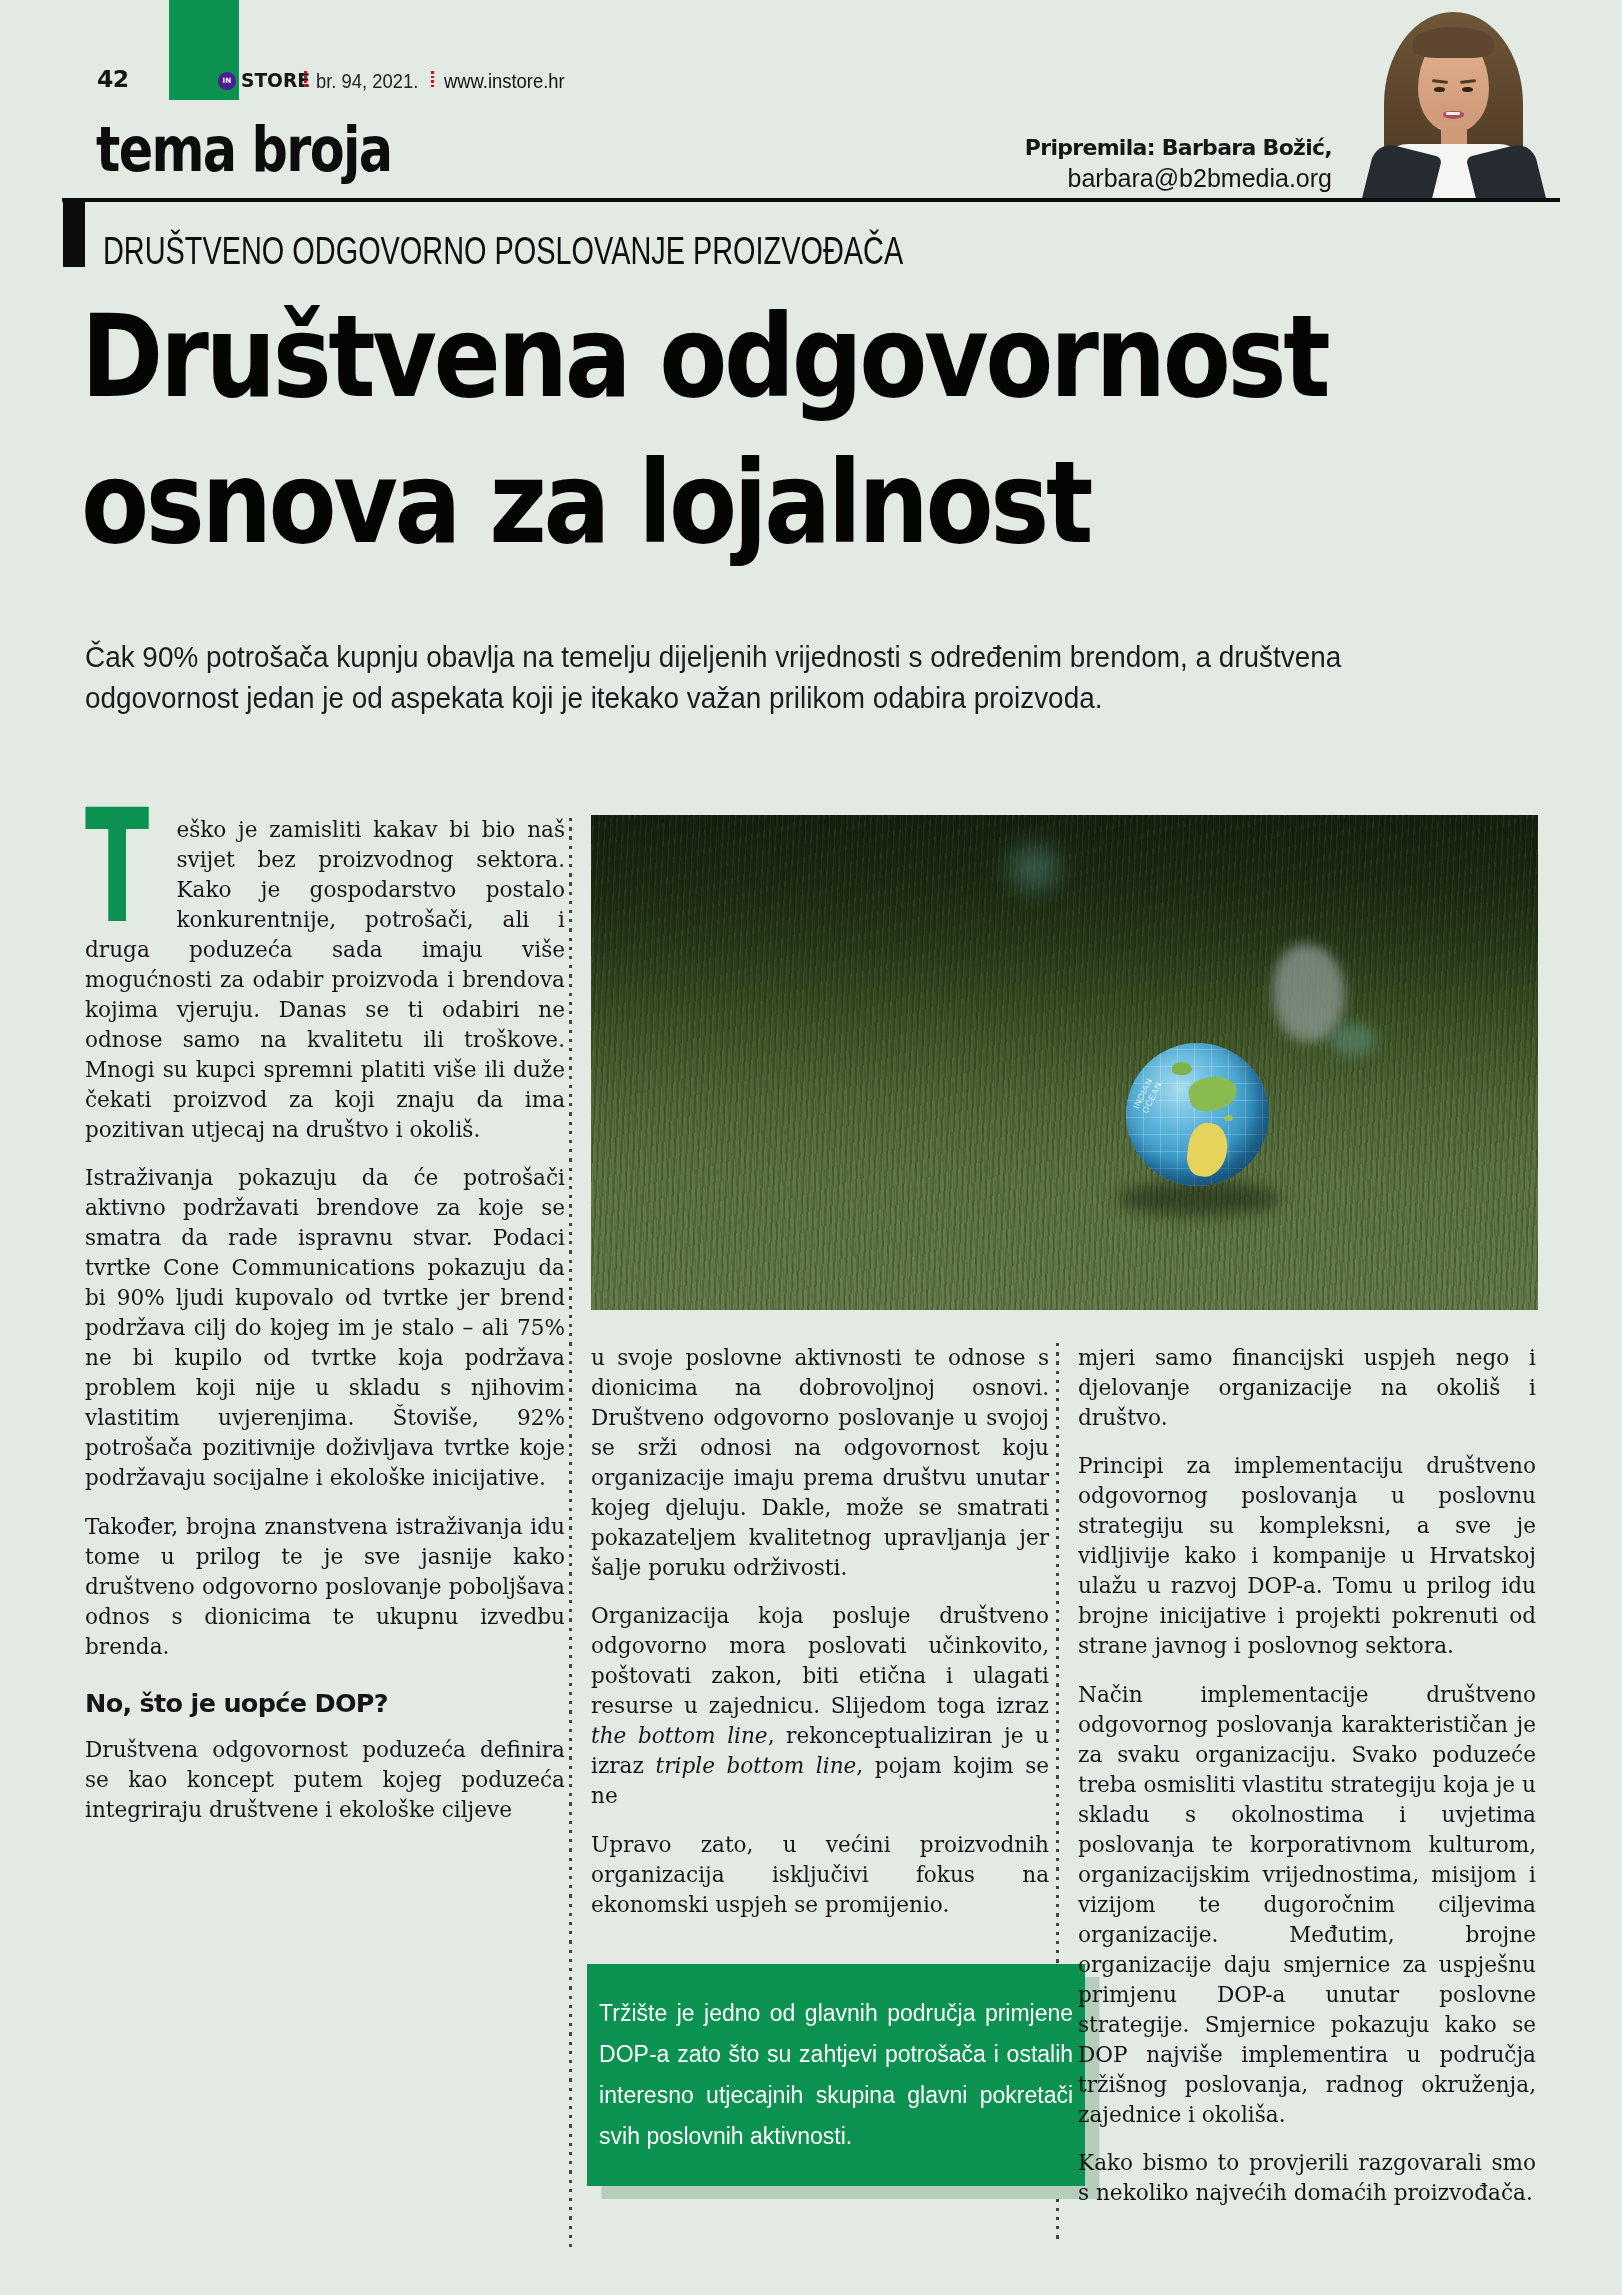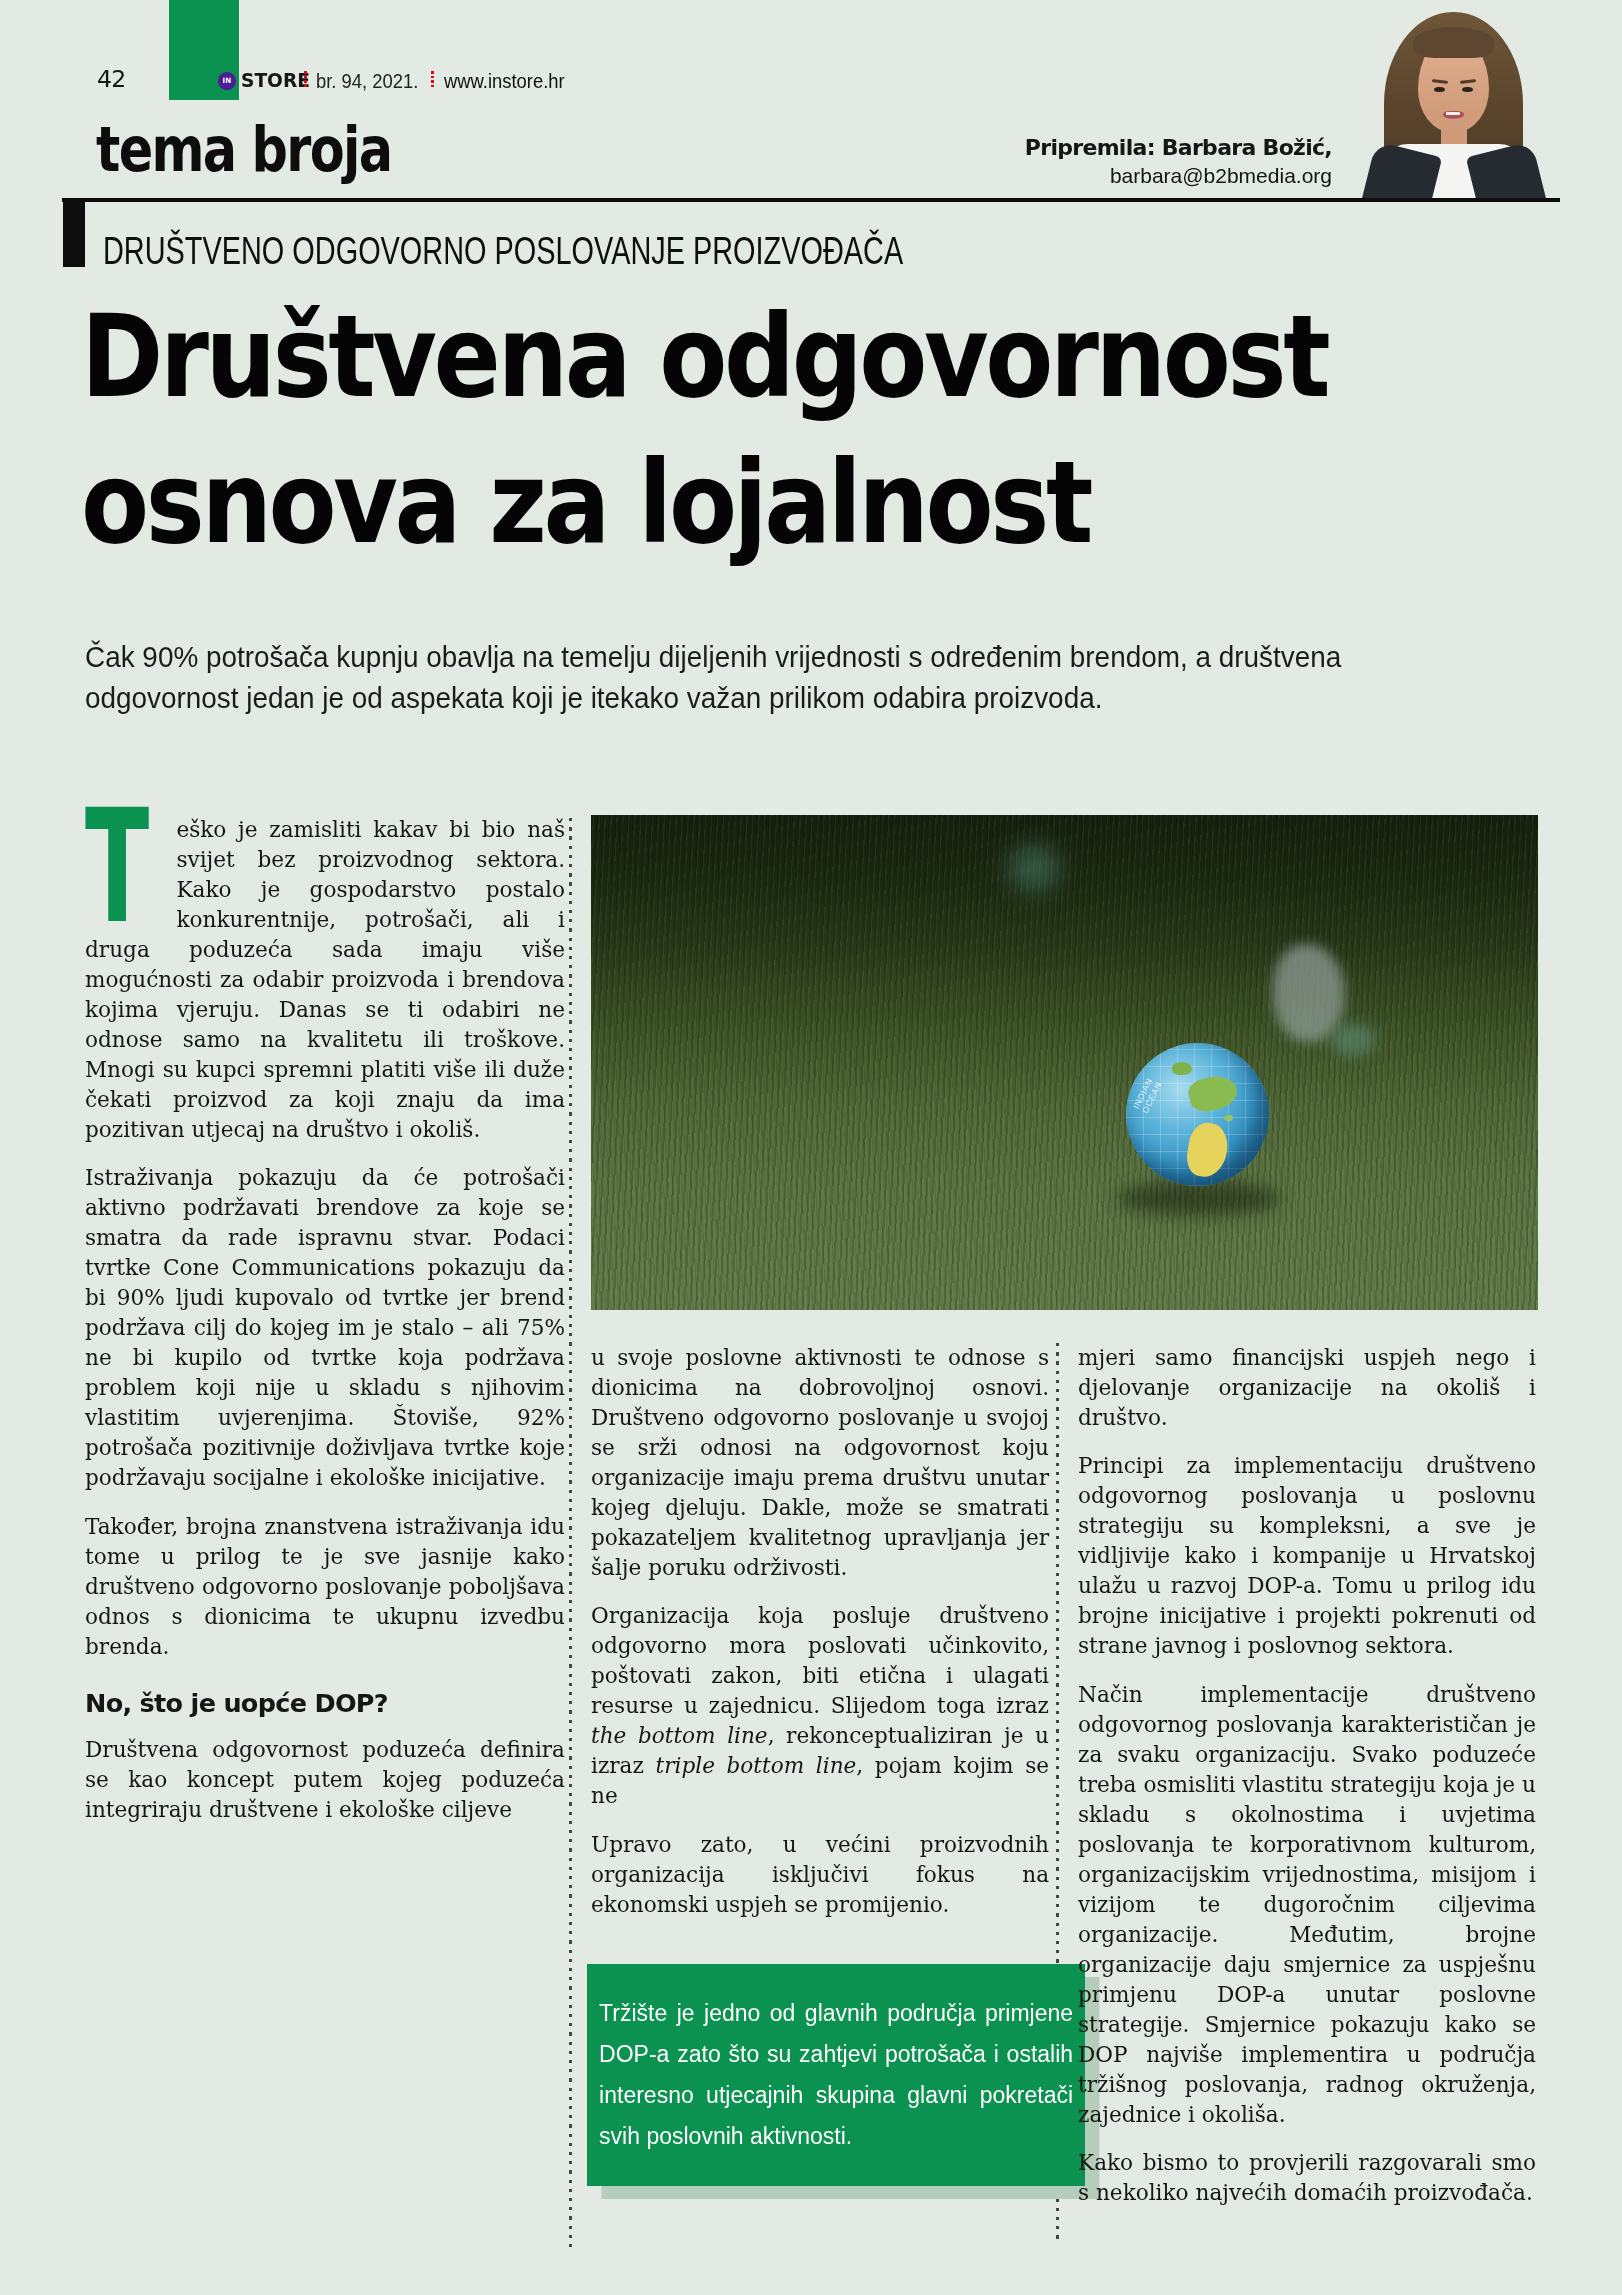--- a/index.html
+++ b/index.html
@@ -7,39 +7,39 @@
   body {
     position:relative;
     background:#e3eae4;
     font-family:"DejaVu Serif", serif;
     color:#161616;
     overflow:hidden;
   }
   .abs { position:absolute; }
 
   
-  .page-number { left:97px; top:65px; font-family:"DejaVu Sans",sans-serif; font-weight:normal; font-size:23.6px; letter-spacing:-0.7px; }
+  .page-number { left:97px; top:65px; font-family:"DejaVu Sans",sans-serif; font-weight:bold; font-size:23.6px; letter-spacing:-0.7px; }
   .green-bar { left:169px; top:0; width:70px; height:100px; background:#0b9150; }
   .logo-in-circle {
     left:218px; top:72px; width:17.7px; height:17.7px; background:#4c1d95; border-radius:50%;
     color:#fff; font-family:"DejaVu Sans",sans-serif; font-weight:bold; font-size:7.2px;
     display:flex; align-items:center; justify-content:center;
   }
   .logo-store { left:241px; top:69px; font-family:"DejaVu Sans",sans-serif; font-weight:bold; font-size:19.6px; letter-spacing:0px; transform:scaleX(.95); transform-origin:left; }
   .red-dots { width:3.3px; height:17.7px; background:repeating-linear-gradient(to bottom,#e30613 0 2.6px,transparent 2.6px 4.6px); }
   .rd1 { left:304px; top:71px; }
   .rd2 { left:431px; top:71px; }
   .issue-no { left:316px; top:70px; font-family:"Liberation Sans",sans-serif; font-size:20px; color:#222; transform:scaleX(.92); transform-origin:left; }
   .website  { left:444px; top:70px; font-family:"Liberation Sans",sans-serif; font-size:20px; color:#111; transform:scaleX(.92); transform-origin:left; }
 
   .section-title { left:96px; top:113px; font-family:"DejaVu Sans",sans-serif; font-weight:bold; font-size:62px; letter-spacing:-2px; transform:scaleX(.82); transform-origin:left; color:#0d0d0d; }
 
   .byline { right:291px; top:135px; text-align:right; font-family:"DejaVu Sans",sans-serif; }
   .byline .b1 { font-weight:bold; font-size:22px; letter-spacing:-0.7px; }
-  .byline .b2 { font-family:"Liberation Sans",sans-serif; font-size:21px; margin-top:3.9px; color:#151515; }
+  .byline .b2 { font-family:"Liberation Sans",sans-serif; font-size:25px; margin-top:3.9px; color:#151515; }
 
   
   .portrait { left:1336px; top:1.3px; width:230px; height:199px; overflow:hidden; }
   .portrait .hair { position:absolute; left:48px; top:10.5px; width:139px; height:216px;
     background:linear-gradient(180deg,#6f5638 0%,#5a442c 45%,#463520 100%);
     border-radius:69px 69px 39px 39px / 92px 92px 46px 46px; }
   .portrait .face { position:absolute; left:82px; top:33px; width:71px; height:98px;
     background:linear-gradient(180deg,#e2b191 0%,#d09c7a 80%);
     border-radius:50% 50% 46% 46% / 56% 56% 44% 44%; }
   .portrait .fringe { position:absolute; left:77px; top:26px; width:81px; height:31px;

